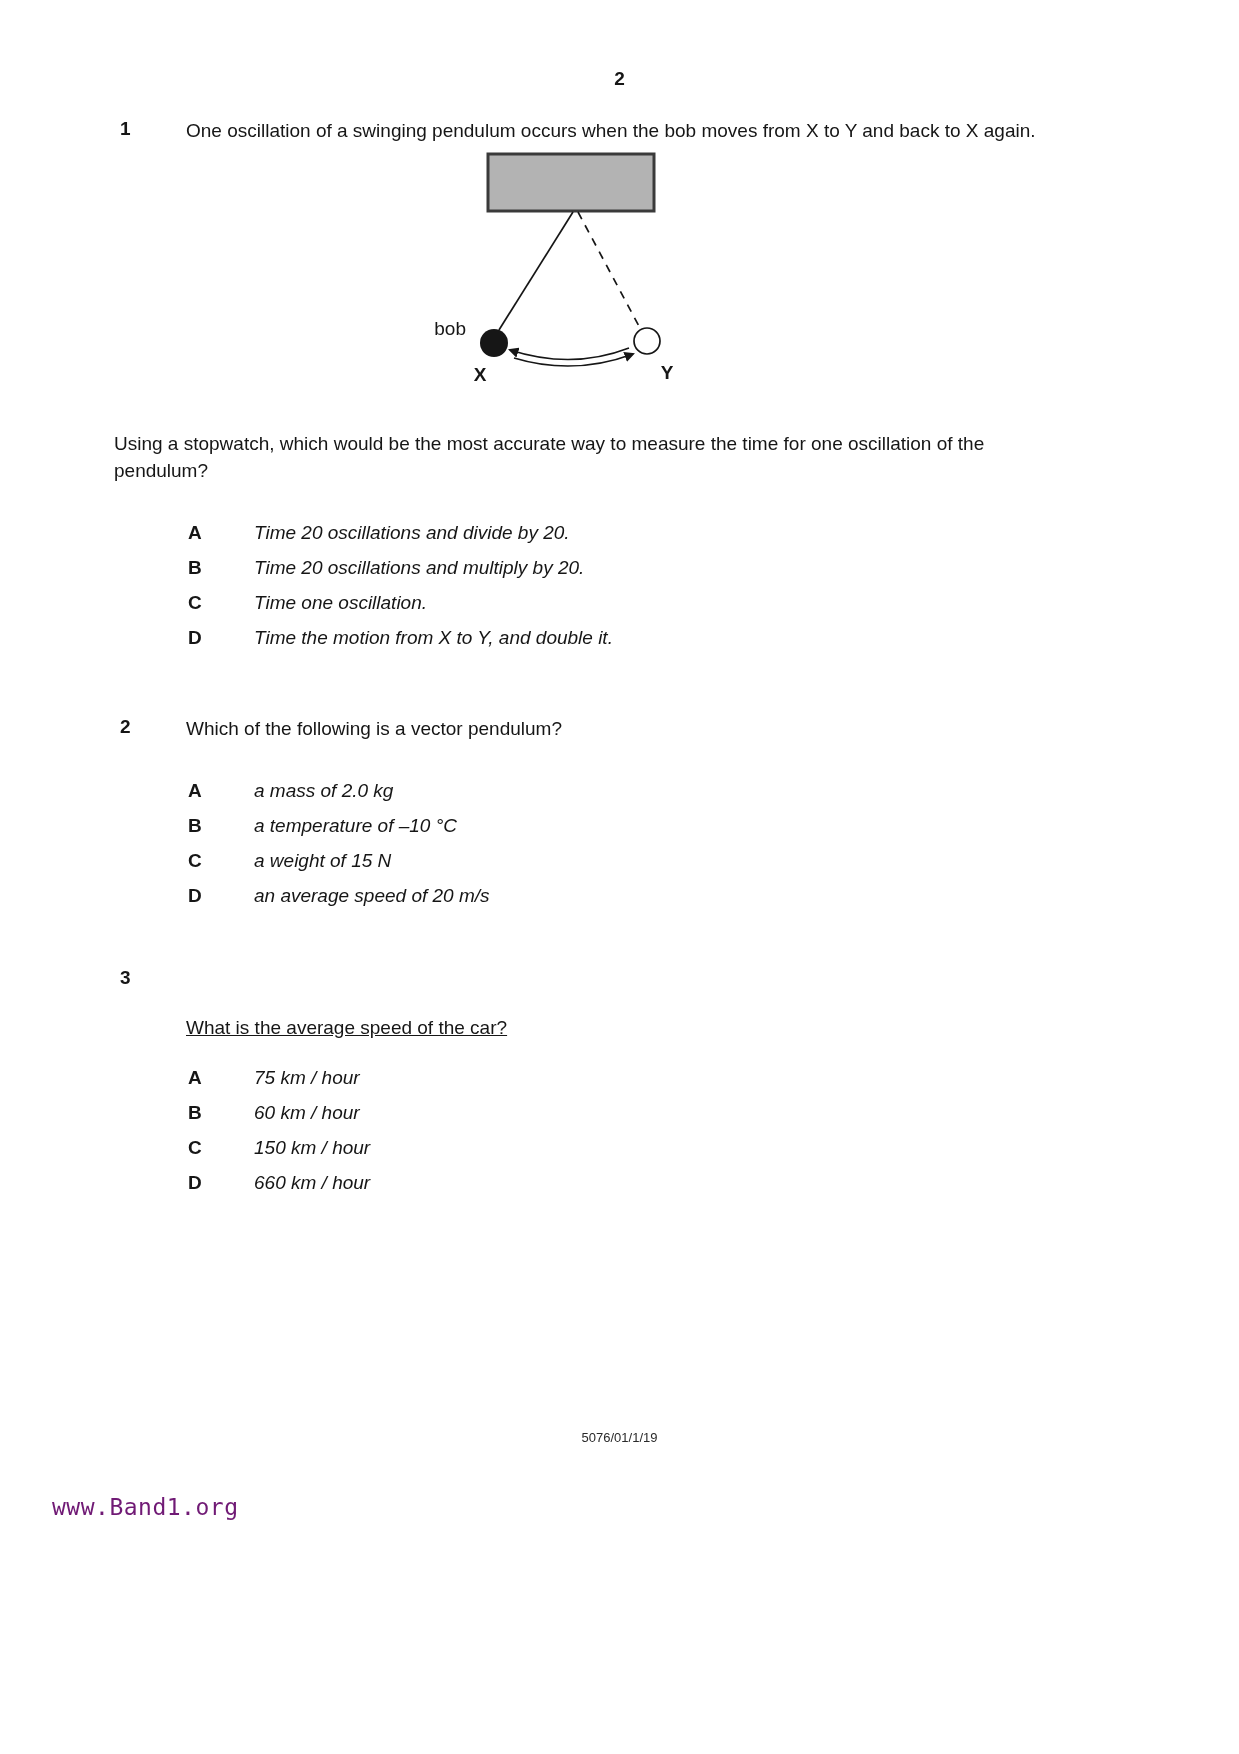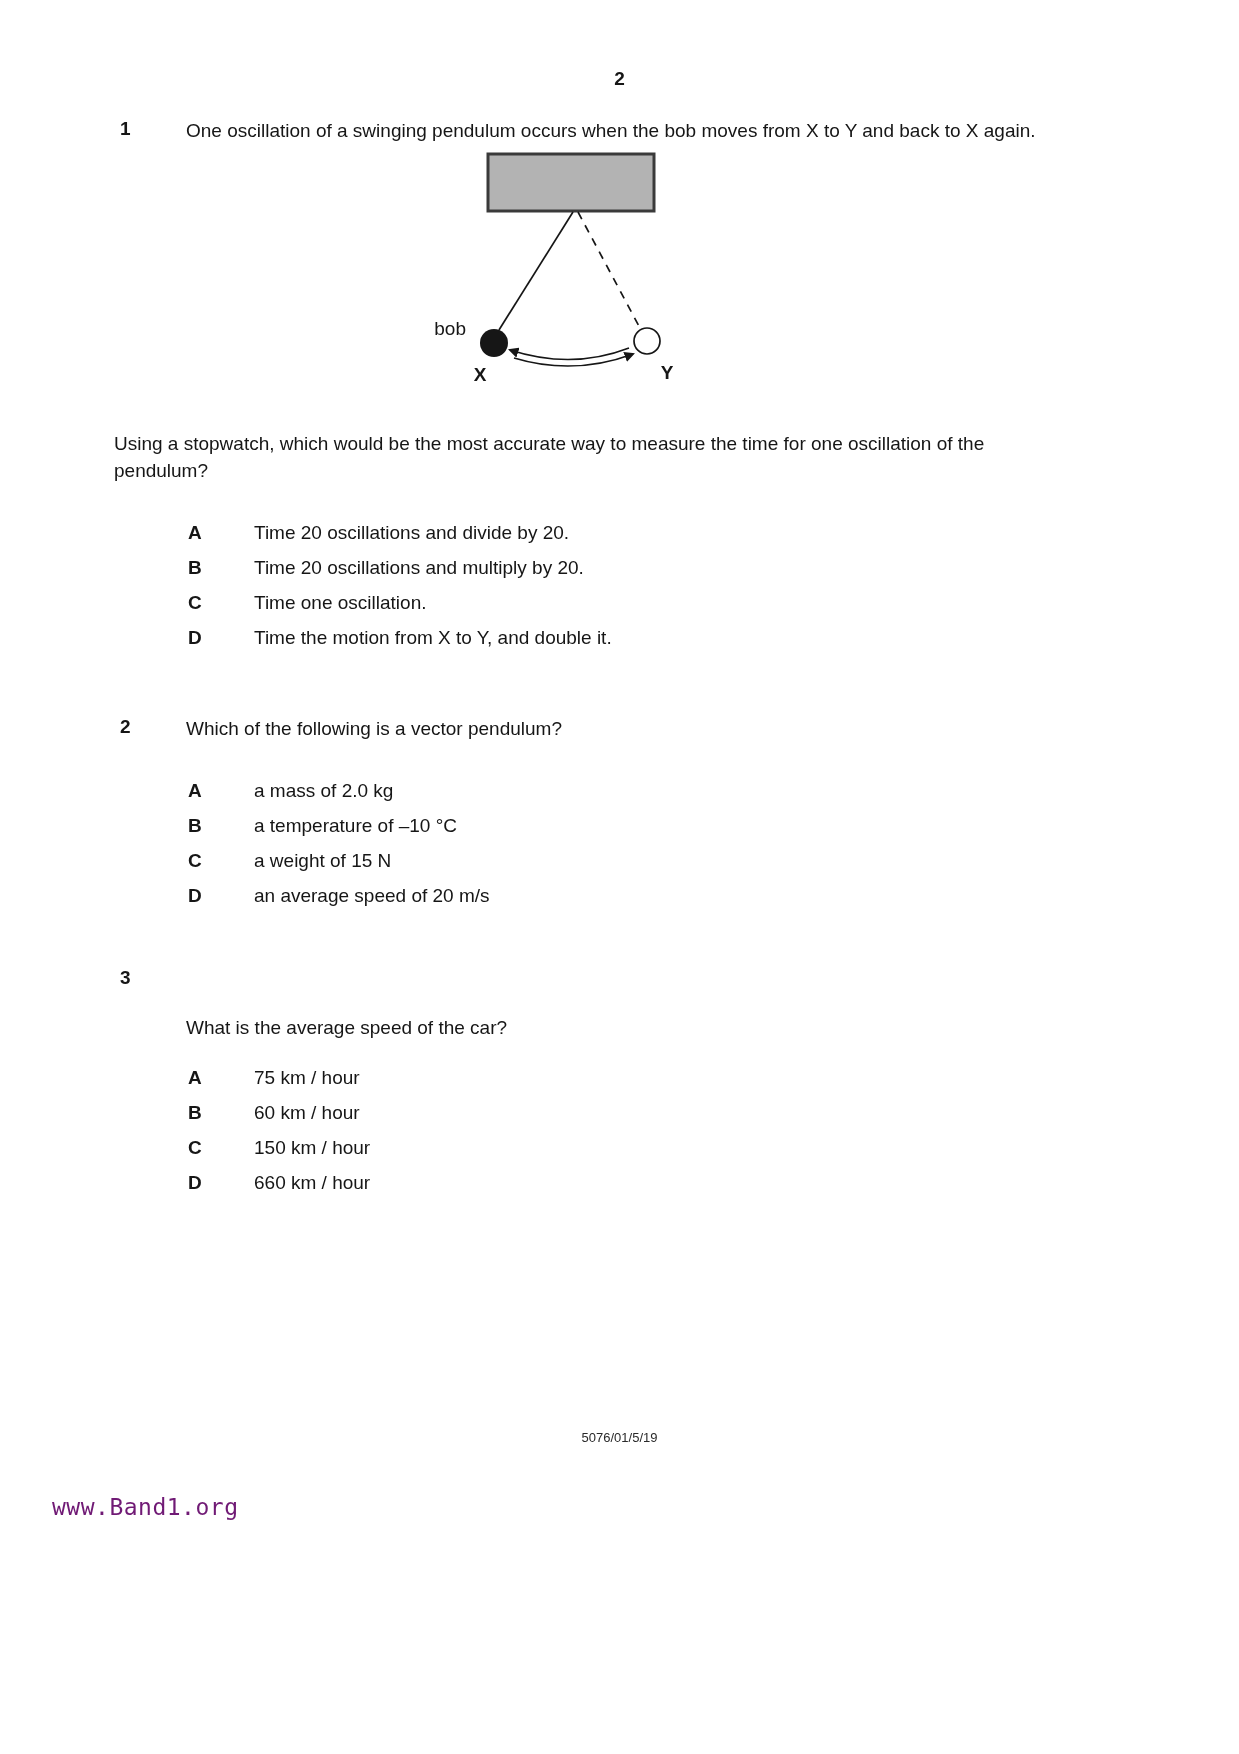--- a/index.html
+++ b/index.html
@@ -23,27 +23,27 @@
   .q-text { width:945px; line-height:1.42; }
 
   .diagram { margin:6px 0 0 380px; width:400px; height:250px; }
   .diagram svg text { font-family:"Liberation Sans", sans-serif; fill:#161616; }
 
   .prompt { margin:30px 0 0 114px; width:945px; line-height:1.42; }
 
   .options { margin-top:38px; }
   .opt { display:flex; margin-left:188px; margin-bottom:14px; line-height:1.1; }
   .opt-letter { width:66px; flex:0 0 66px; font-weight:bold; }
-  .opt-text { white-space:pre-wrap; }
+  .opt-text { white-space:pre-wrap;font-style:italic; }
 
   .q2-block { margin-top:68px; }
   .q2-options { margin-top:38px; }
 
   .q3-block { margin-top:60px; }
-  .q3-prompt { margin:26px 0 0 186px; width:945px; }
+  .q3-prompt { margin:26px 0 0 186px; width:945px;text-decoration:underline; }
   .q3-options { margin-top:26px; }
 
   .footer-code {
     position:absolute; top:1430px; left:0; width:100%;
     text-align:center; font-size:13px; color:#2a2a2a;
   }
   .watermark {
     position:absolute; top:1494px; left:52px;
     font-family:"DejaVu Sans Mono", monospace;
     font-size:23px; color:#701a75; letter-spacing:0.5px;
@@ -158,16 +158,16 @@
         </div>
         <div class="opt">
           <div class="opt-letter">D</div>
           <div class="opt-text">660 km / hour</div>
         </div>
       </div>
     </section>
 
   </div>
 
-  <div class="footer-code">5076/01/5/19</div>
+  <div class="footer-code">5076/01/1/19</div>
   <div class="watermark">www.Band1.org</div>
 
 </div>
 
 </body></html>

